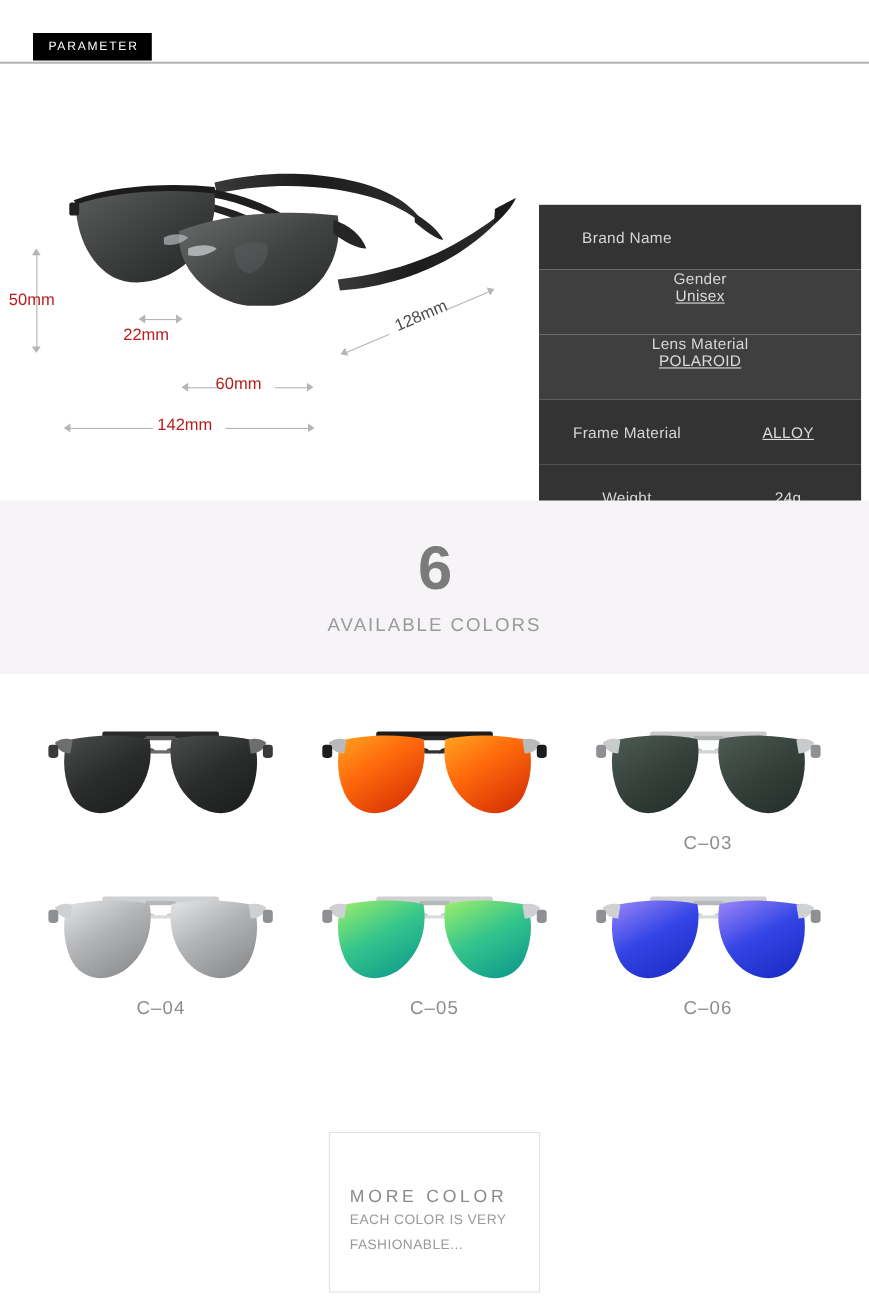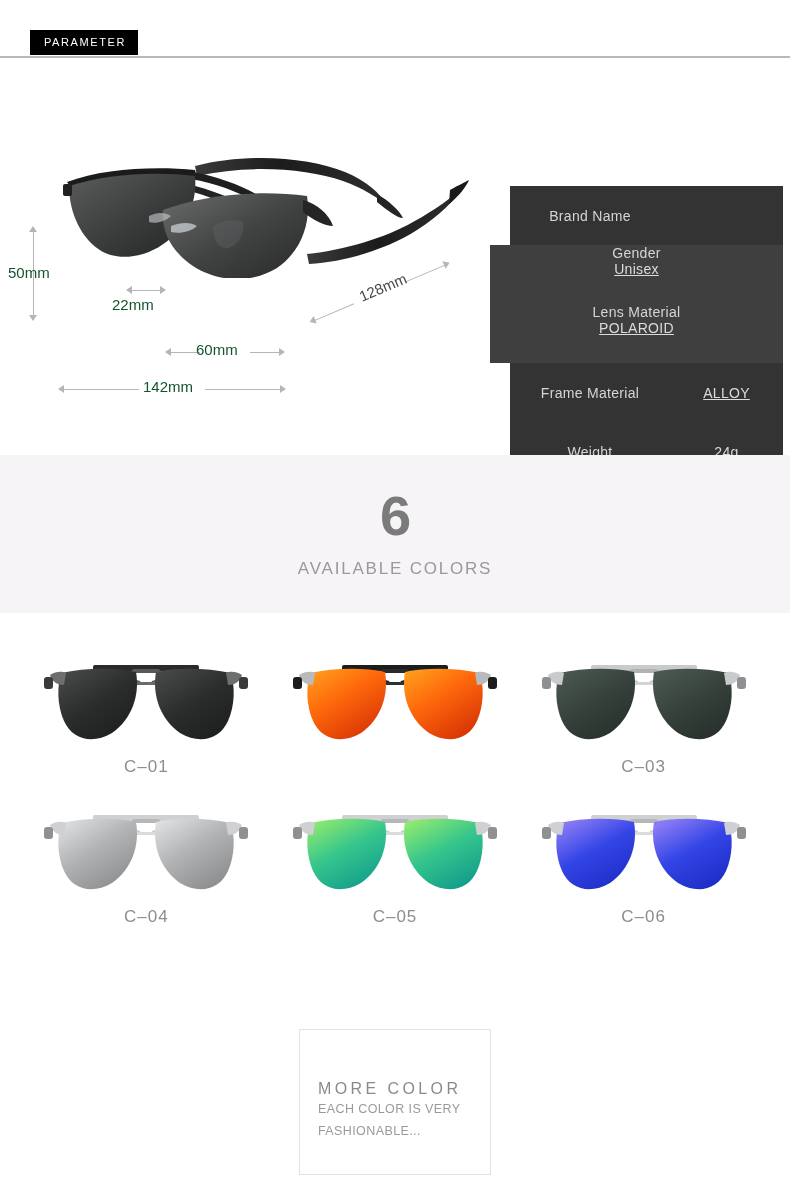--- a/index.html
+++ b/index.html
@@ -30,21 +30,21 @@
 
   
   .hero { position:absolute; left:45px; top:72px; width:430px; height:140px; }
   .hero svg { display:block; }
 
   
   .dim-label {
     position:absolute;
     font-family:"Liberation Sans", sans-serif;
     font-size:15px;
-    color:#14532d;
+    color:#b91c1c;
     white-space:nowrap;
   }
 
   .v-arrow { position:absolute; left:29px; top:160px; width:9px; height:95px; }
   .v-arrow .stem { position:absolute; left:4px; top:5px; width:1px; height:85px; background:#b5b5b5; }
   .v-arrow .ah-up {
     position:absolute; left:0px; top:0px;
     border-left:4.5px solid transparent; border-right:4.5px solid transparent;
     border-bottom:6px solid #b5b5b5;
   }
@@ -96,21 +96,21 @@
   .spec-table {
     position:absolute; left:490px; top:120px; width:293px; height:295px;
     overflow:hidden;
   }
   .spec-row {
     display:flex; align-items:center;
     height:59px;
     font-size:14px;
     color:#d8d8d8;
   }
-  .spec-row.odd  { background:#333333;margin-left:20px; }
+  .spec-row.odd  { background:#333333; }
   .spec-row.even { background:#3f3f3f;flex-direction:column; }
   .spec-key {
     width:160px; text-align:center;
     letter-spacing:0.3px;
     color:#d5d5d5;
   }
   .spec-val {
     flex:1; text-align:center;
     letter-spacing:0.3px;
     color:#dcdcdc;
@@ -330,21 +330,20 @@
         <path d="M72 30 C84 26 96 25 104 28 L106 32 C98 30 84 31 74 34 Z" fill="#58595b"></path>
         <path d="M116 28 C124 25 136 26 148 30 L146 34 C136 31 122 30 114 32 Z" fill="#58595b"></path>
         <rect x="100" y="29" width="20" height="3" rx="1.5" fill="#6a6b6d"></rect>
         <path d="M25 20 C48 15 78 14 100 19 C104 42 96 66 76 80 C56 92 36 86 28 68 C21 52 21 34 25 20 Z" fill="url(#g1a)"></path>
         <path d="M195 20 C172 15 142 14 120 19 C116 42 124 66 144 80 C164 92 184 86 192 68 C199 52 199 34 195 20 Z" fill="url(#g1a)"></path>
         <path d="M14 22 C20 18 26 18 30 20 L28 32 C22 32 16 29 14 22 Z" fill="#6d6e70"></path>
         <path d="M206 22 C200 18 194 18 190 20 L192 32 C198 32 204 29 206 22 Z" fill="#6d6e70"></path>
         <rect x="8" y="24" width="9" height="12" rx="3" fill="#3a3a3a"></rect>
         <rect x="203" y="24" width="9" height="12" rx="3" fill="#3a3a3a"></rect>
       </svg>
-      <div class="swatch-label">C–01</div>
     </div>
 
     <div class="swatch">
       <svg width="220" height="98" viewBox="0 0 220 98">
         <defs>
           <linearGradient id="g2a" x1="0" y1="0" x2="0.7" y2="1">
             <stop offset="0%" stop-color="#ffa41f"></stop>
               <stop offset="45%" stop-color="#ff6a0c"></stop>
               <stop offset="100%" stop-color="#d93505"></stop>
           </linearGradient>

